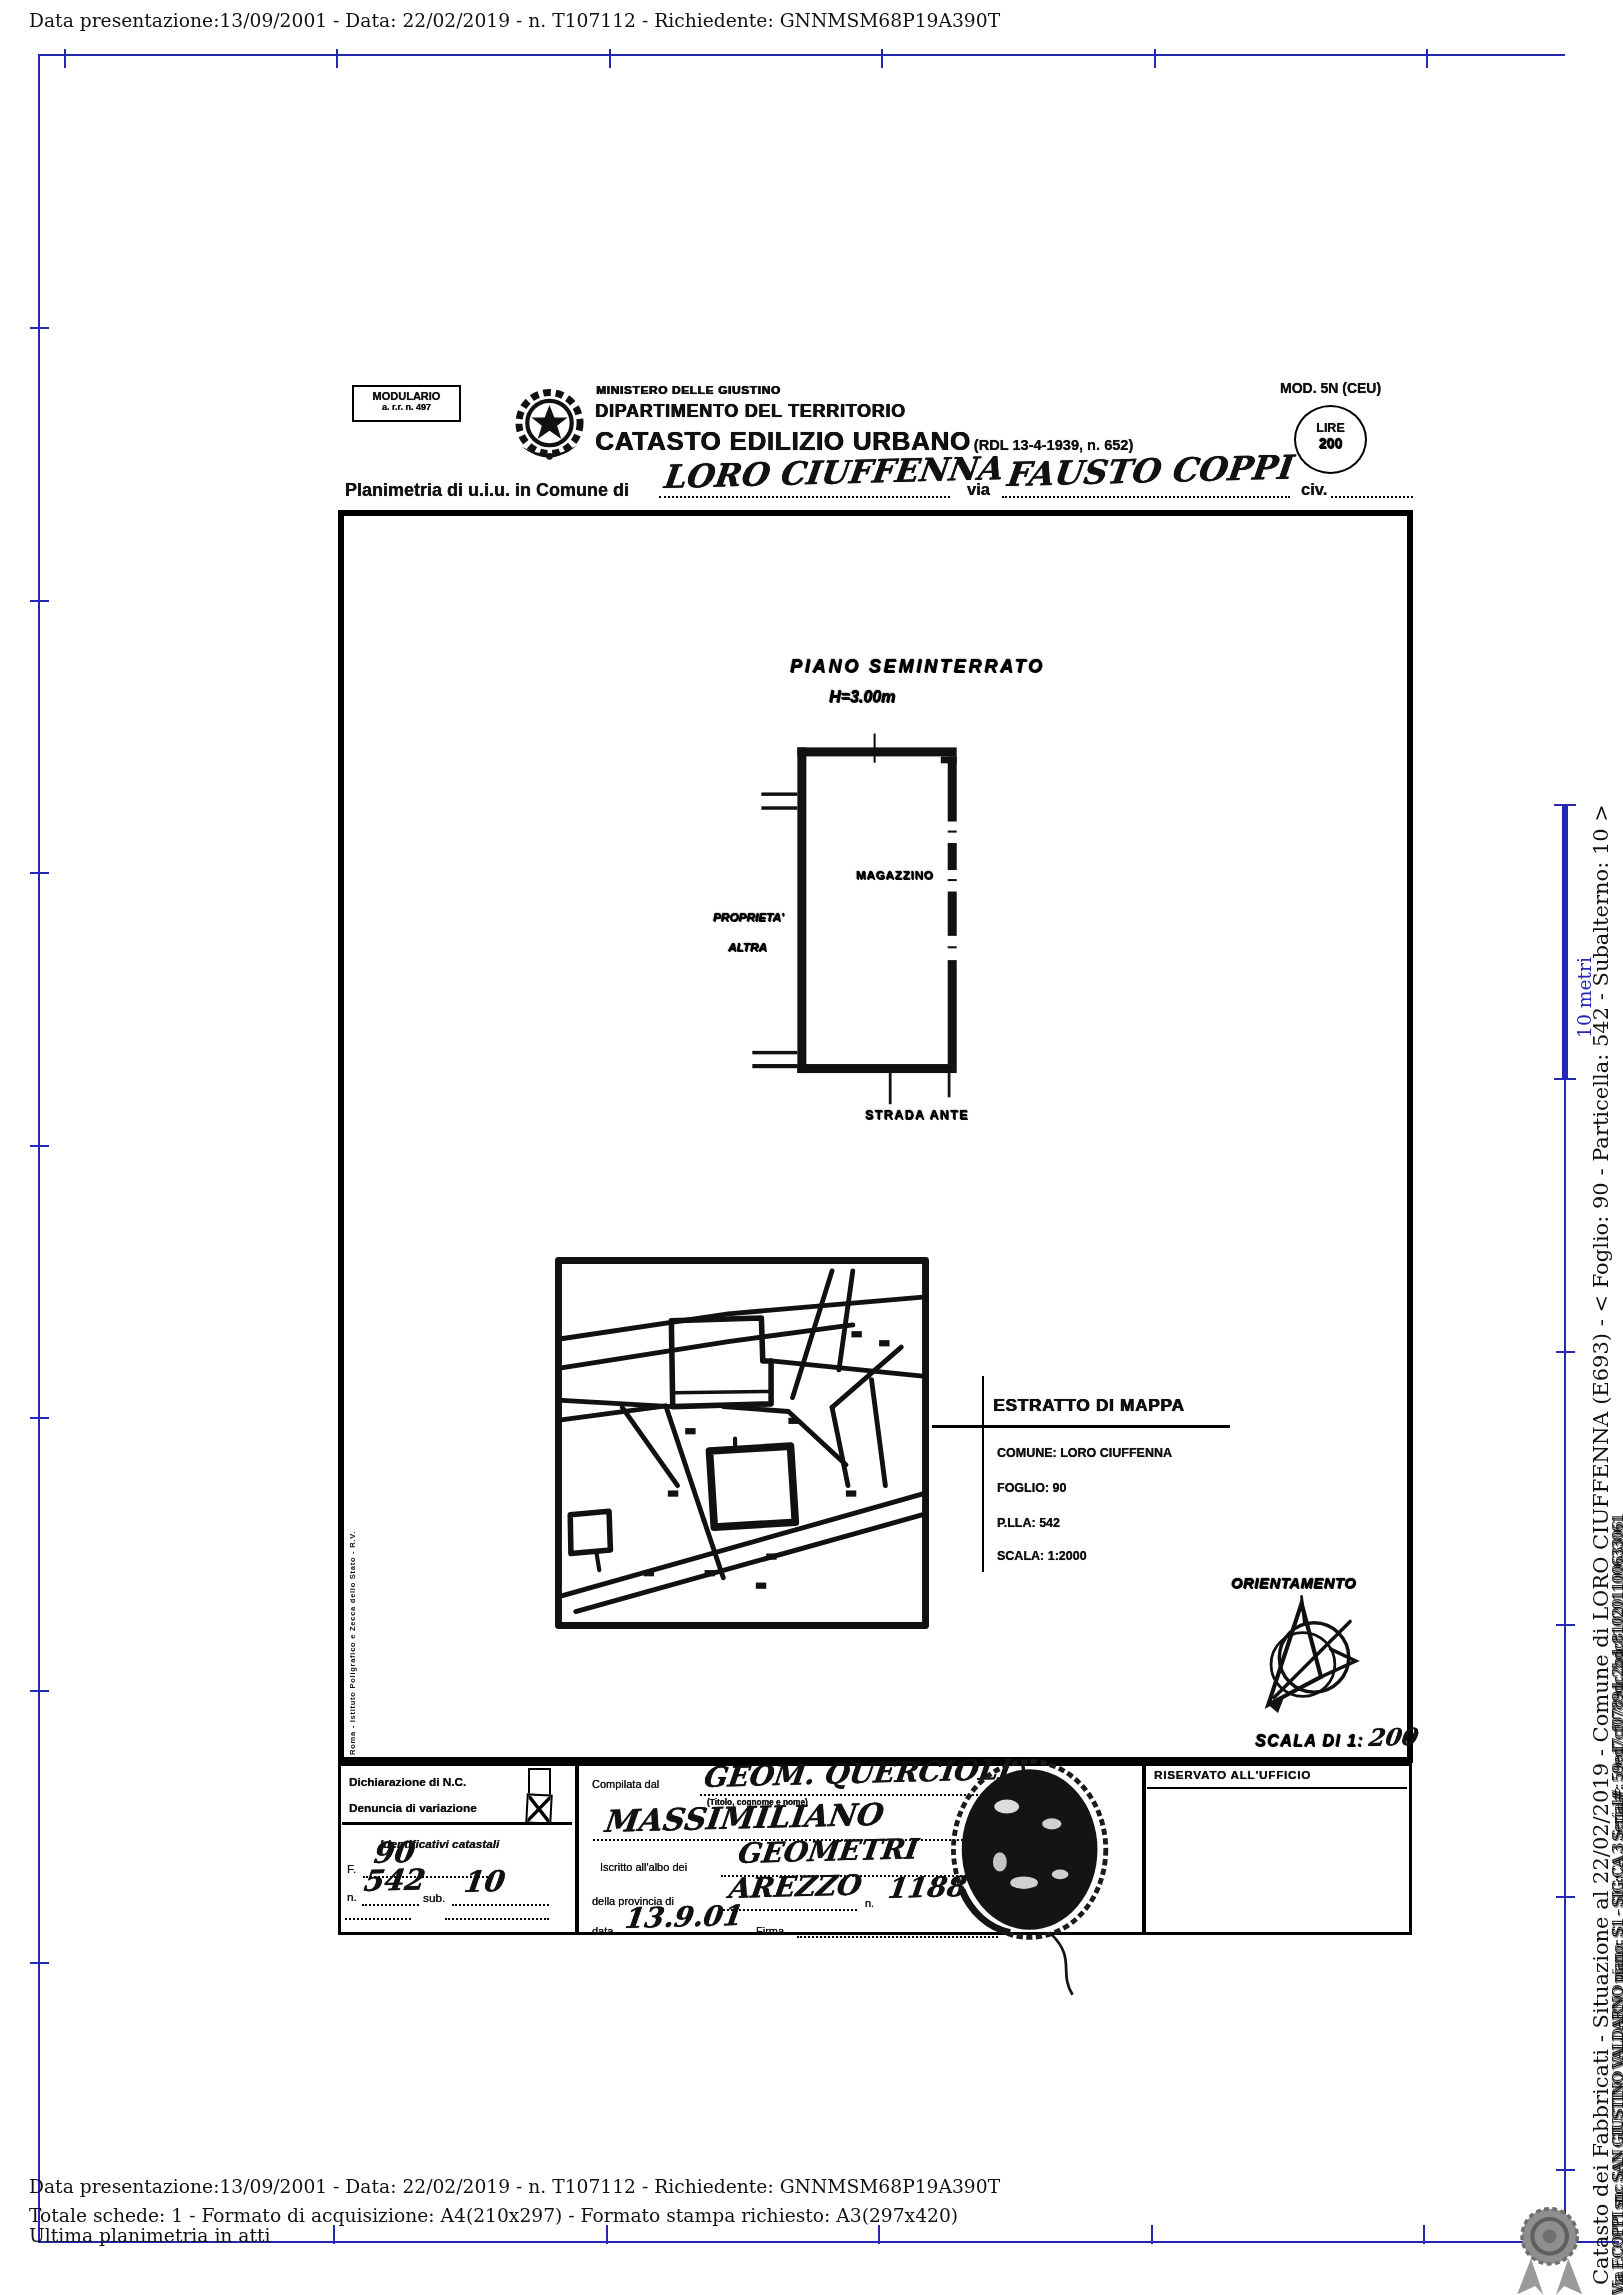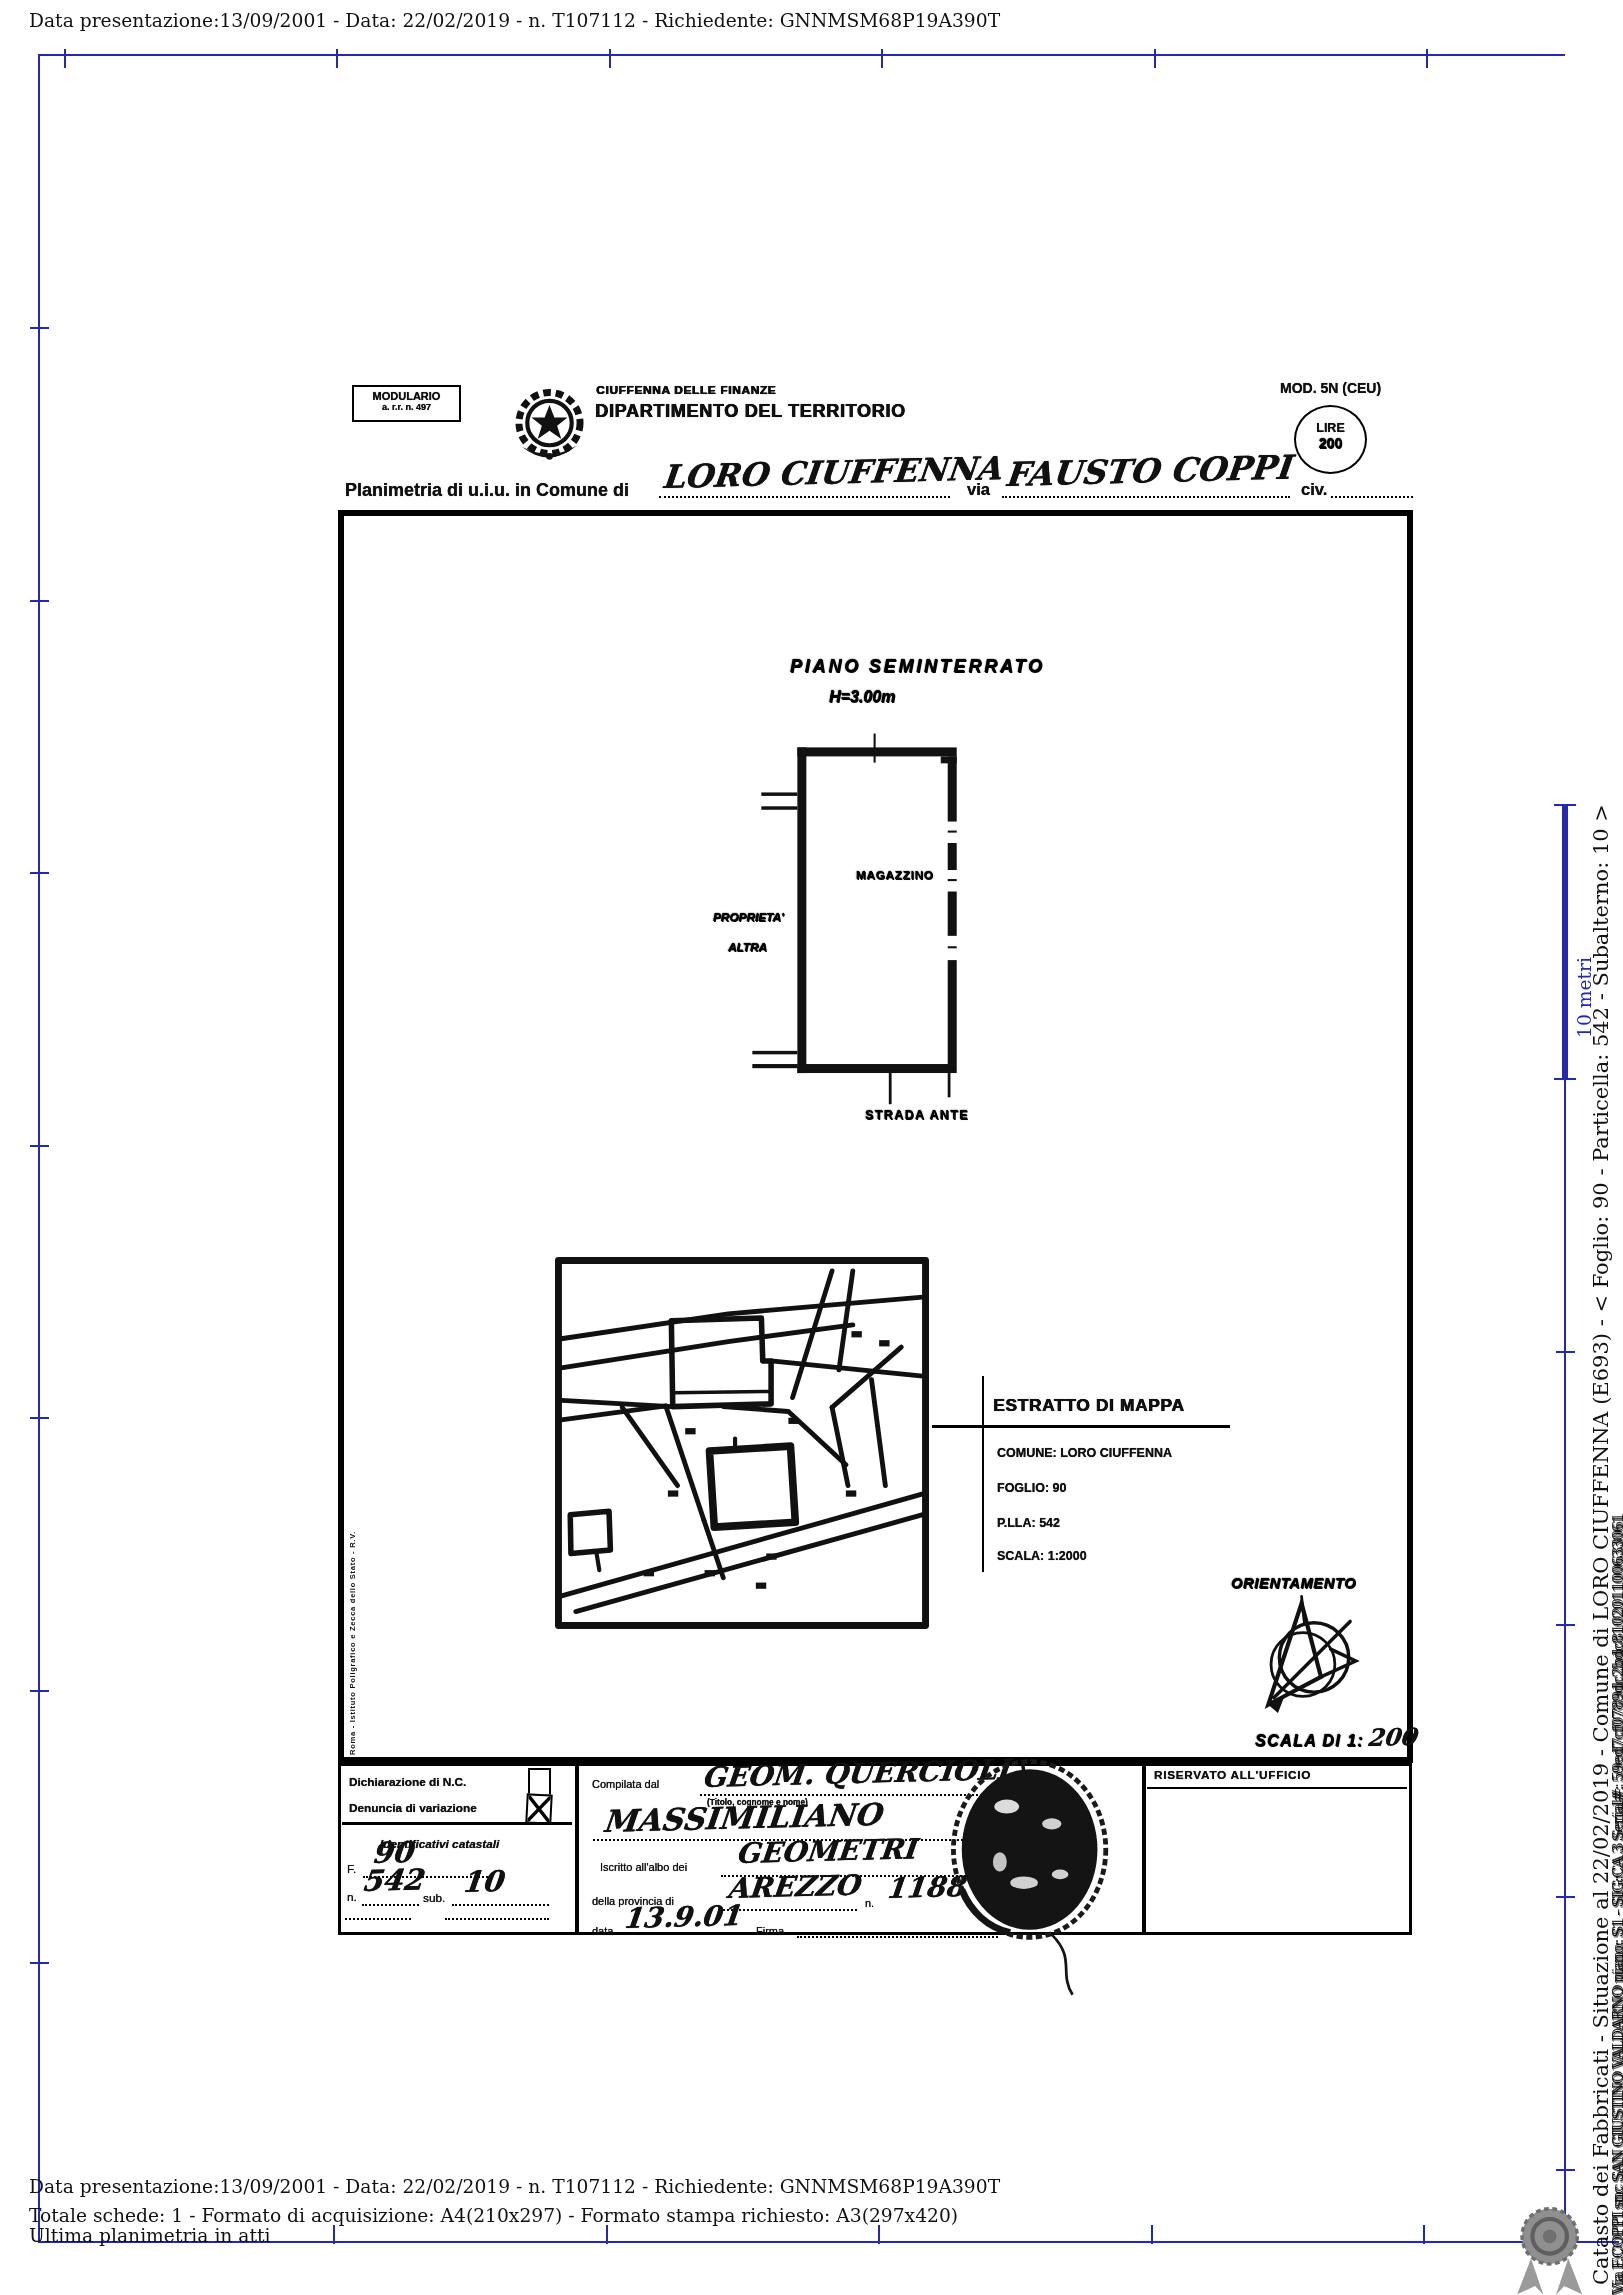--- a/index.html
+++ b/index.html
@@ -77,22 +77,26 @@
   </div>
 
   <svg class="abs" style="left:512px;top:384px;" width="75" height="85" viewBox="0 0 108 122">
     <circle cx="54" cy="56" r="44" fill="none" stroke="#111" stroke-width="10" stroke-dasharray="11 7"></circle>
     <circle cx="54" cy="56" r="32" fill="none" stroke="#111" stroke-width="6"></circle>
     <path fill="#111" d="M54 30 L61 48 L80 48 L65 60 L71 79 L54 67 L37 79 L43 60 L28 48 L47 48 Z"></path>
     <path fill="#111" d="M14 90 Q54 122 94 88 Q56 112 14 90 Z"></path>
     <circle cx="54" cy="104" r="5" fill="#111"></circle>
   </svg>
 
-  <div class="abs b ink2" style="left:596px;top:383px;font-size:11.8px;">CIUFFENNA DELLE FINANZE</div>
+  <div class="abs b ink2" style="left:596px;top:383px;font-size:11.8px;">MINISTERO DELLE GIUSTINO</div>
   <div class="abs b ink2" style="left:595px;top:401px;font-size:18px;">DIPARTIMENTO DEL TERRITORIO</div>
+  <div class="abs nowrap" style="left:595px;top:426px;">
+    <span class="b ink2" style="font-size:26px;">CATASTO EDILIZIO URBANO</span>
+    <span class="b ink" style="font-size:14.6px;">(RDL 13-4-1939, n. 652)</span>
+  </div>
 
   <div class="abs b ink" style="left:1280px;top:380px;font-size:14px;">MOD. 5N (CEU)</div>
 
   <div class="abs" style="left:1294px;top:405px;width:69px;height:65px;border:2.8px solid #000;border-radius:50%;text-align:center;">
     <div class="b ink" style="font-size:12.5px;margin-top:14px;">LIRE</div>
     <div class="blot" style="font-size:14px;font-weight:900;">200</div>
   </div>
 
   <div class="abs b ink" style="left:345px;top:480px;font-size:18px;">Planimetria di u.i.u. in Comune di</div>
   <div class="dots" style="left:659px;top:496px;width:291px;"></div>

